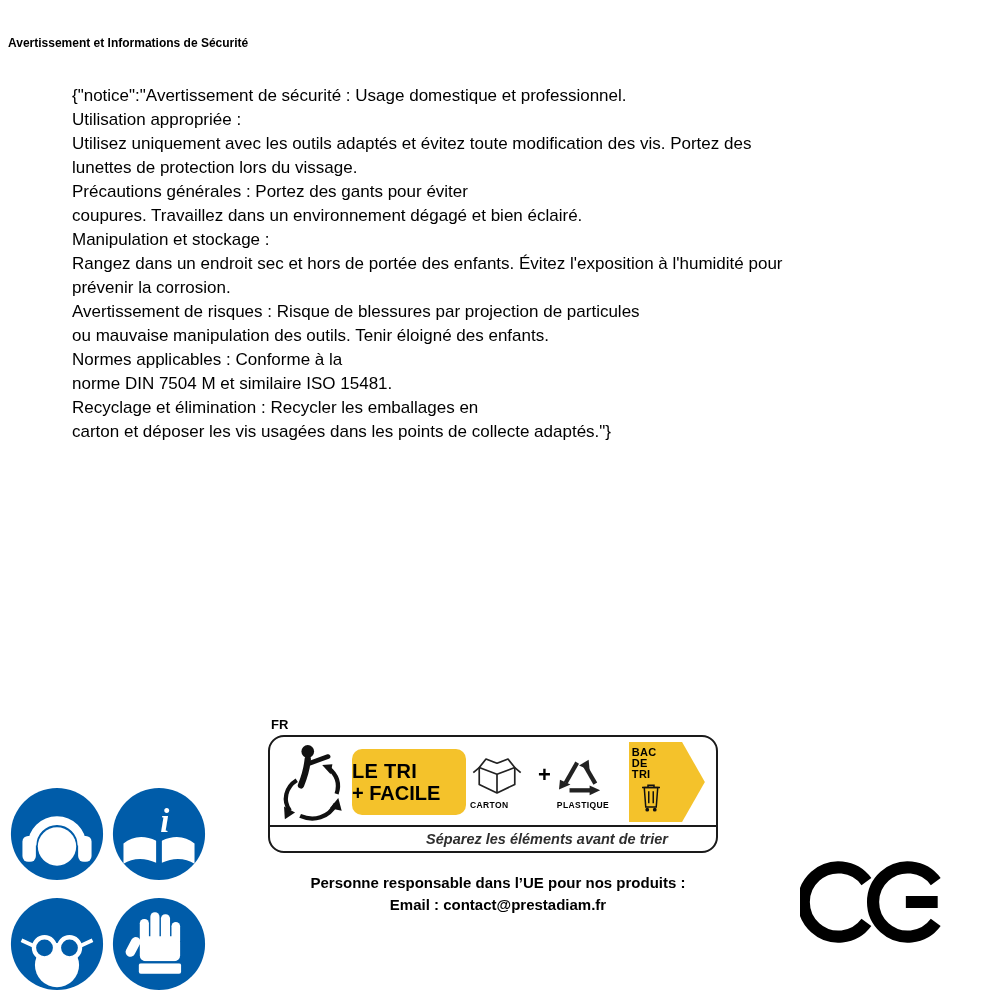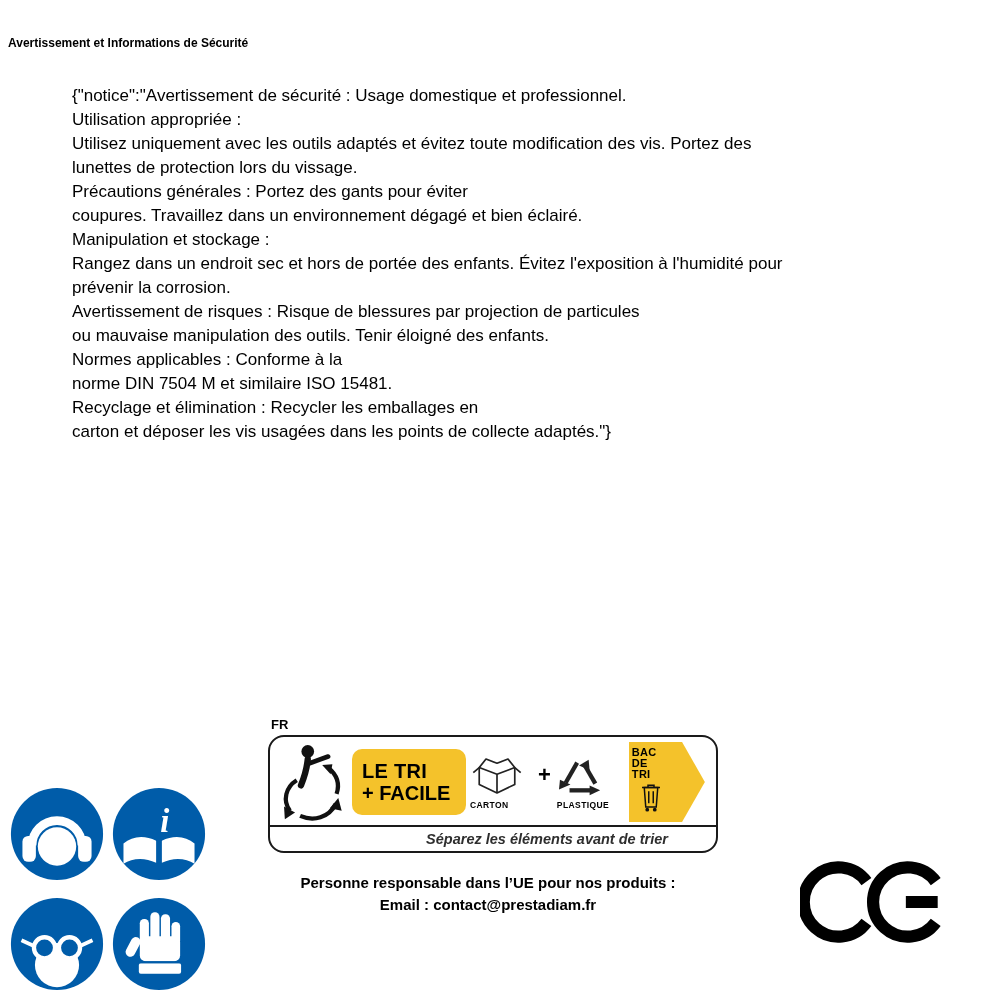--- a/index.html
+++ b/index.html
@@ -13,41 +13,41 @@
           font-size:17px;line-height:24px;white-space:pre-line;}
 
   .fr-label{position:absolute;left:271px;top:717px;font-size:13px;font-weight:bold;}
 
   .badge{position:absolute;left:268px;top:735px;width:450px;height:118px;
          border:2px solid #1a1a1a;border-radius:16px;box-sizing:border-box;background:#fff;}
   .badge-top{display:flex;align-items:center;height:86px;padding:2px 0 0 6px;gap:4px;}
   .triman{width:72px;height:78px;flex:0 0 auto;}
   .yellow-block{background:#F4C22B;border-radius:10px;width:114px;height:66px;
                 display:flex;flex-direction:column;justify-content:center;
-                padding-left:10px;box-sizing:border-box;flex:0 0 auto;}
+                box-sizing:border-box;flex:0 0 auto;}
   .yellow-block .l1{font-size:20px;font-weight:800;letter-spacing:.3px;line-height:22px;}
   .yellow-block .l2{font-size:20px;font-weight:800;line-height:22px;}
   .mat{display:flex;flex-direction:column;width:62px;flex:0 0 auto;}
   .mat .lbl{font-size:8.5px;font-weight:bold;letter-spacing:.4px;margin-top:2px;}
   .plus-mid{font-size:22px;font-weight:bold;margin:0 2px 14px 2px;flex:0 0 auto;}
   .pennant{width:76px;height:80px;background:#F4C22B;margin-left:6px;flex:0 0 auto;
            clip-path:polygon(0 0,70% 0,100% 50%,70% 100%,0 100%);
            display:flex;flex-direction:column;align-items:flex-start;
            padding:5px 0 0 3px;box-sizing:border-box;}
   .pennant .t{font-size:11px;font-weight:800;line-height:11px;letter-spacing:.3px;}
   .bin-icon{width:26px;height:30px;margin:3px 0 0 6px;}
   .badge-caption{border-top:2px solid #1a1a1a;height:26px;line-height:24px;
                  box-sizing:border-box;text-align:center;padding-left:108px;
                  font-style:italic;font-weight:bold;font-size:14.5px;color:#2e2e2e;}
 
   .pictos{position:absolute;left:9px;top:786px;display:grid;
           grid-template-columns:96px 96px;grid-auto-rows:96px;column-gap:6px;row-gap:14px;}
   .picto{width:96px;height:96px;display:block;}
 
-  .address{position:absolute;left:238px;top:872px;width:500px;text-align:center;
+  .address{position:absolute;left:248px;top:872px;width:500px;text-align:center;
            font-size:15px;font-weight:bold;line-height:21.5px;}
 
   .ce{position:absolute;left:800px;top:852px;width:148px;height:100px;}
 </style>
 </head>
 <body>
 
 <div class="page">
 
   <h1 class="title">Avertissement et Informations de Sécurité</h1>

